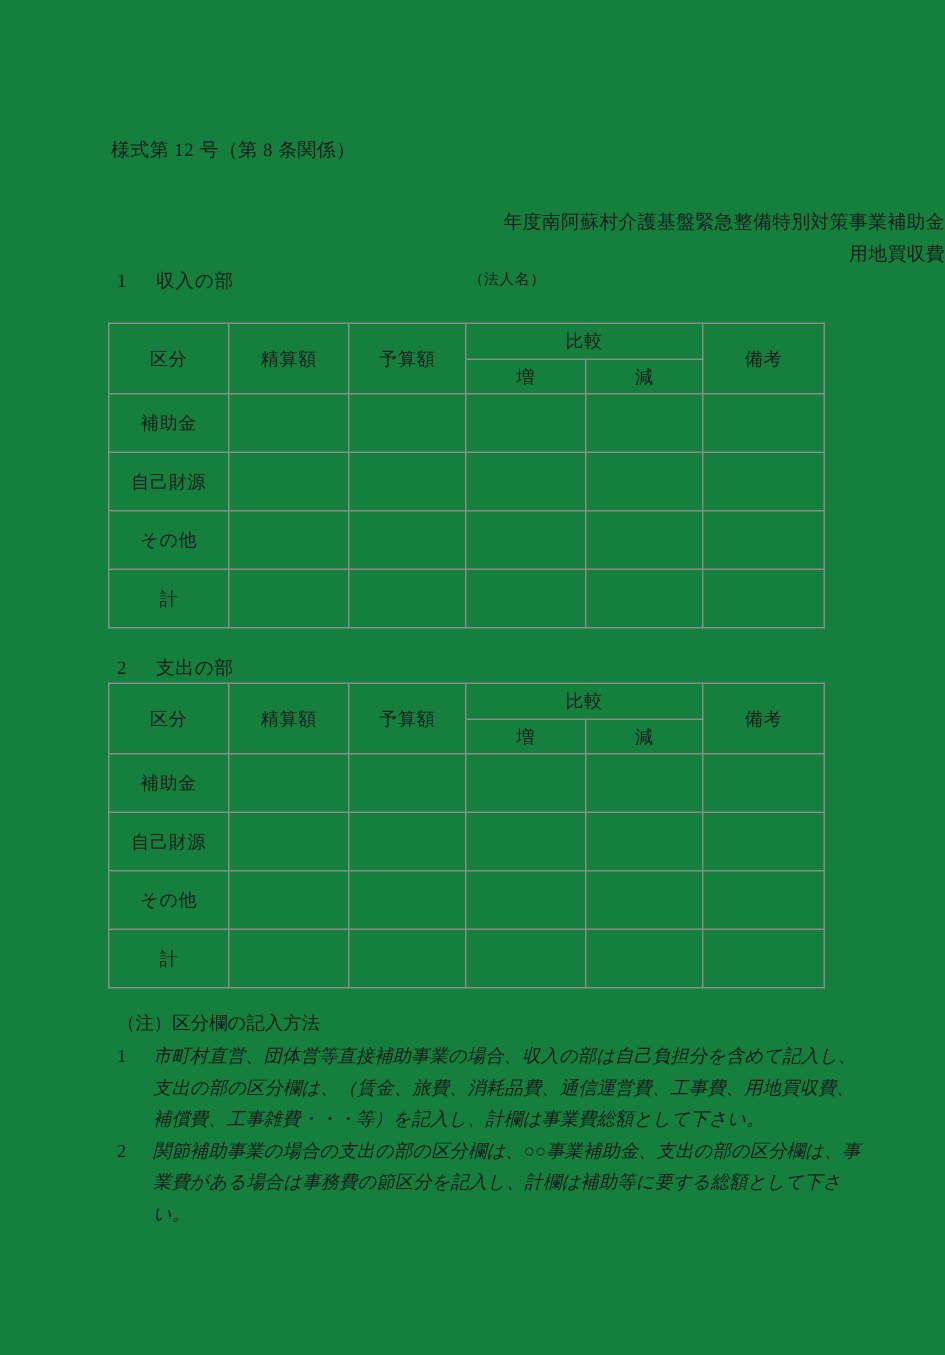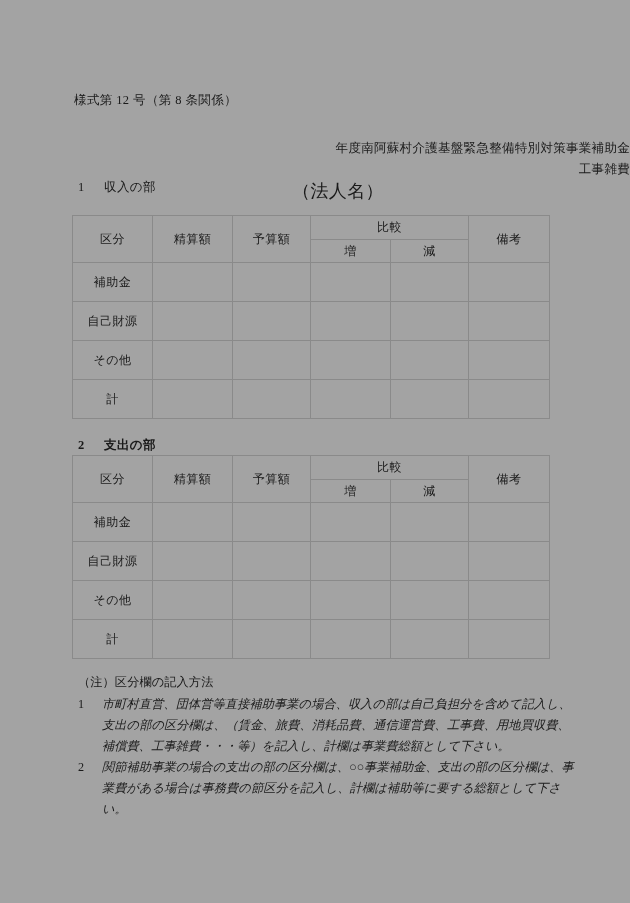--- a/index.html
+++ b/index.html
@@ -14,21 +14,21 @@
     color: #1a1a1a;
     position: relative;
     overflow: hidden;
   }
   .page {
     position: absolute;
     left: 0;
     top: 0;
     width: 630px;
     height: 903px;
-    background: #a3a3a3;
+    background: #15803d;
   }
 
   
   .form-no {
     position: absolute;
     left: 74px;
     top: 92px;
     font-size: 12.5px;
     letter-spacing: 0.4px;
     white-space: nowrap;
@@ -55,38 +55,38 @@
     white-space: nowrap;
   }
   .corp-name {
     position: absolute;
     left: 0;
     top: 179px;
     width: 576px;
     text-align: center;
     padding-left: 100px;
     box-sizing: border-box;
-    font-size: 18px;
+    font-size: 10px;
     letter-spacing: 0.3px;
     white-space: nowrap;
   }
 
   
   .section-label {
     position: absolute;
     font-size: 12.5px;
     letter-spacing: 0.4px;
     white-space: nowrap;
   }
   .section-label .num {
     display: inline-block;
     width: 26px;
   }
   .sec1-label { left: 78px; top: 179px; }
-  .sec2-label { left: 78px; top: 437px; font-weight: bold; }
+  .sec2-label { left: 78px; top: 437px; }
 
   
   .form-table {
     position: absolute;
     left: 72px;
     width: 477px;
     border-collapse: collapse;
     table-layout: fixed;
     font-size: 12px;
     border-radius: 14px;
@@ -148,21 +148,21 @@
 </style>
 </head>
 <body>
 
 <div class="page">
 
   <div class="form-no">様式第 12 号（第 8 条関係）</div>
 
   <div class="title-block">
     <div class="title-line-1">年度南阿蘇村介護基盤緊急整備特別対策事業補助金</div>
-    <div class="title-line-2">工事雑費</div>
+    <div class="title-line-2">用地買収費</div>
   </div>
 
   <div class="corp-name">（法人名）</div>
 
   <div class="section-label sec1-label">
     <span class="num">1</span><span>収入の部</span>
   </div>
 
   <table class="form-table table-1">
     <colgroup>

